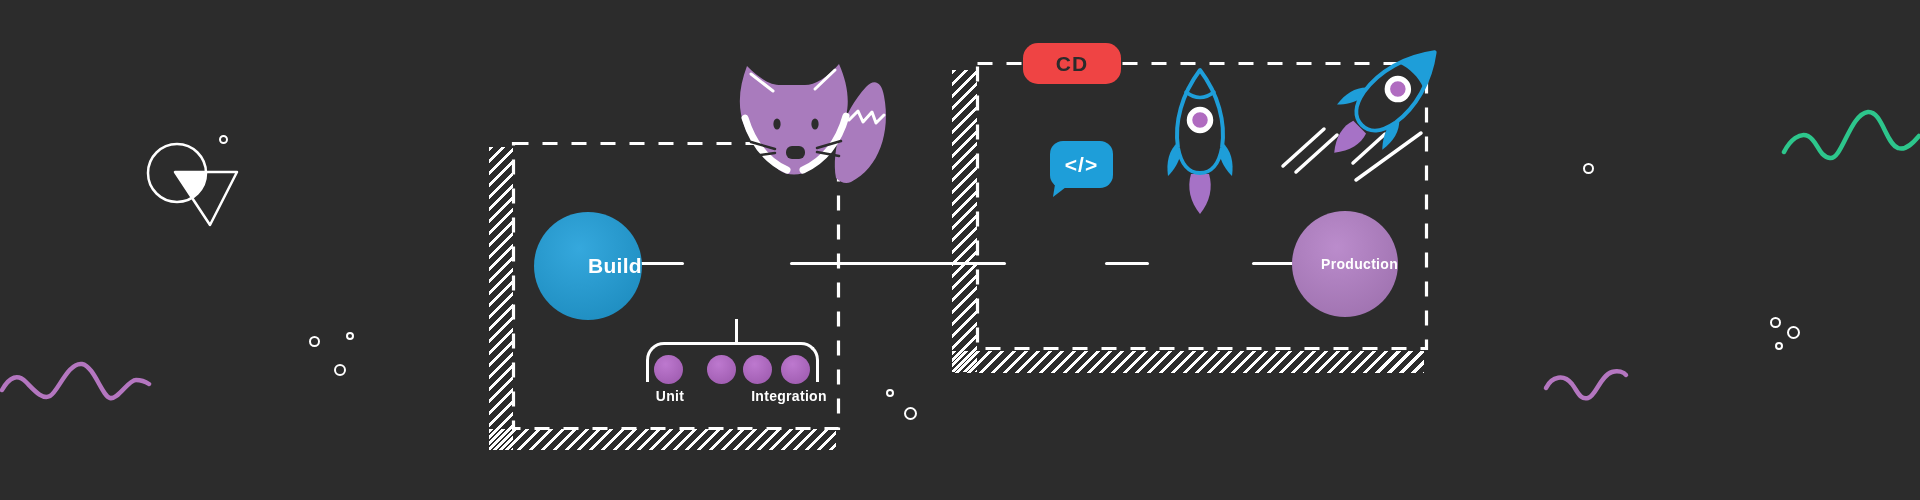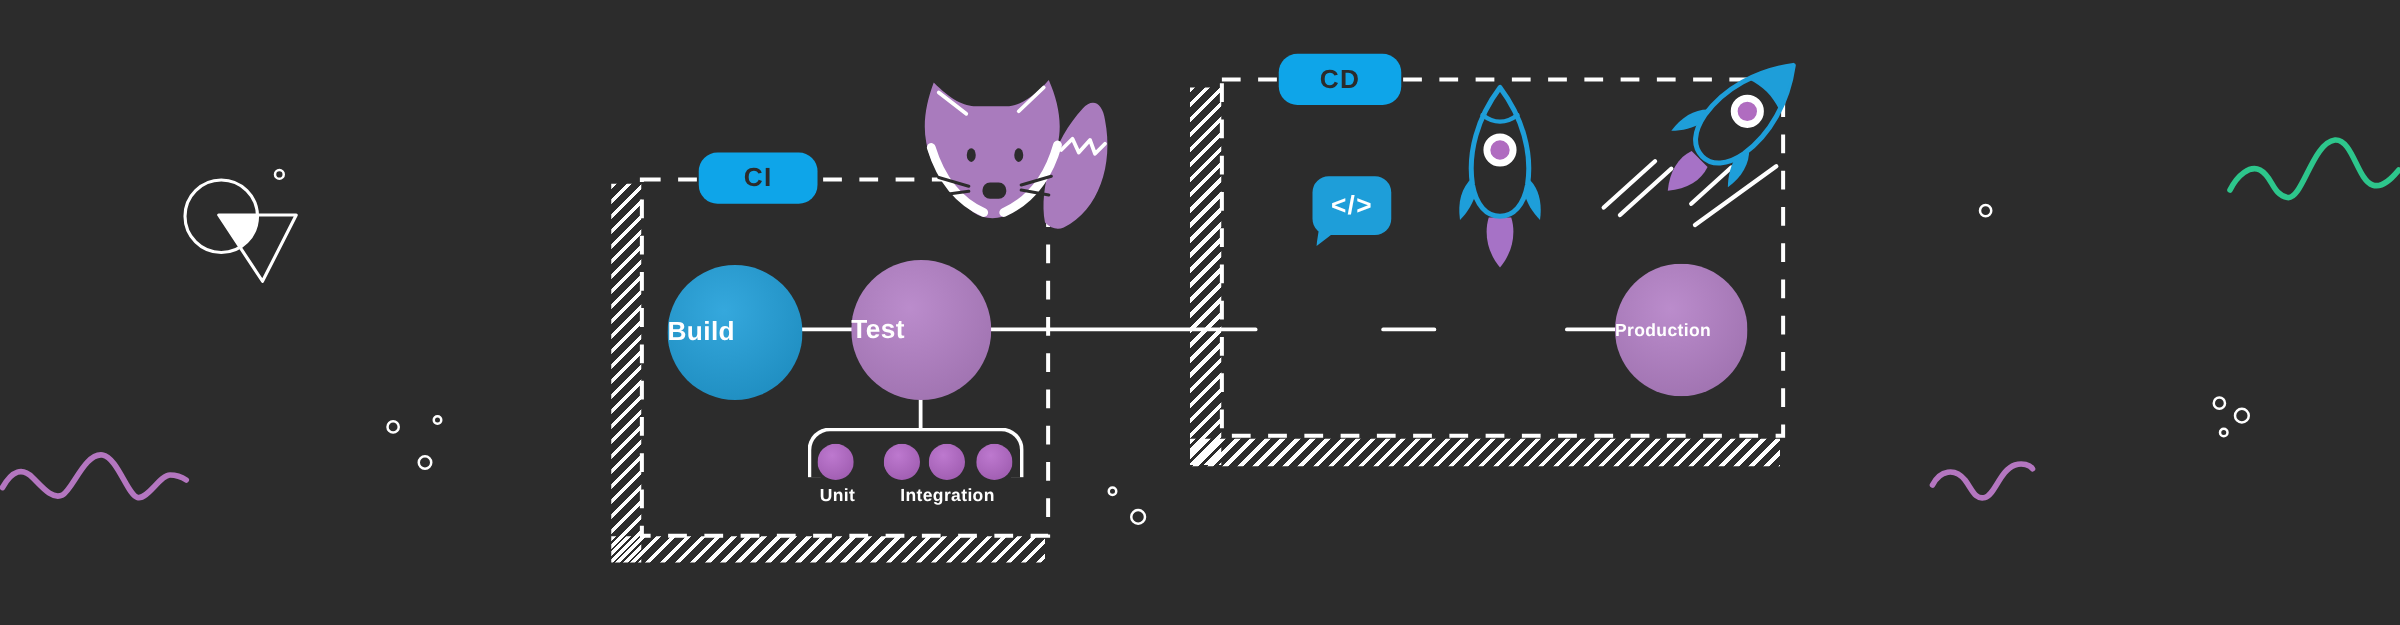--- a/index.html
+++ b/index.html
@@ -26,58 +26,58 @@
   .hatch-ci-left{left:489px;top:147px;width:24px;height:303px;}
   .hatch-ci-bottom{left:489px;top:429px;width:347px;height:21px;}
   .hatch-cd-left{left:952px;top:70px;width:25px;height:302px;}
   .hatch-cd-bottom{left:952px;top:351px;width:472px;height:22px;}
   
   .boxsvg{position:absolute;overflow:visible;}
   .box-ci{left:510px;top:140px;}
   .box-cd{left:974px;top:60px;}
   
   .pill{
-    position:absolute;background:#0ea5e9;border-radius:15px;
+    position:absolute;background:#ef4444;border-radius:15px;
     display:flex;align-items:center;justify-content:center;
     color:var(--ink,#2b2b2b);font-weight:bold;font-size:21px;letter-spacing:1px;
   }
   .pill-ci{left:559px;top:122px;width:95px;height:41px;}
   .pill-cd{left:1023px;top:43px;width:98px;height:41px;}
   
   .conn{position:absolute;height:3px;background:#fff;border-radius:2px;}
   .conn-bt{left:640px;top:262px;width:44px;}
   .conn-main{left:790px;top:262px;width:216px;}
   .conn-rs{left:1105px;top:262px;width:44px;}
   .conn-sp{left:1252px;top:262px;width:44px;}
   .stem{left:735px;top:319px;width:3px;height:25px;background:#fff;}
   .bracket{
     left:646px;top:342px;width:173px;height:40px;box-sizing:border-box;
     border:3px solid #fff;border-bottom:none;border-radius:18px 18px 0 0;
     background:transparent;
   }
   
   .stage{
     position:absolute;border-radius:50%;
-    display:flex;align-items:center;justify-content:flex-start;
+    display:flex;align-items:center;justify-content:flex-end;
     color:#fff;font-weight:bold;font-size:21px;letter-spacing:.3px;
     background-image:radial-gradient(circle at 42% 34%, rgba(255,255,255,.10), rgba(0,0,0,.14));
   }
   .stage-build{left:534px;top:212px;width:108px;height:108px;background-color:var(--blue,#1e9ed9);}
   .stage-test{left:681px;top:208px;width:112px;height:112px;background-color:var(--purple,#b37fc6);}
   .stage-review{left:1002px;top:212px;width:106px;height:106px;background-color:var(--green,#2ec98e);}
   .stage-staging{left:1145px;top:209px;width:110px;height:110px;background-color:var(--blue,#1e9ed9);}
   .stage-production{left:1292px;top:211px;width:106px;height:106px;background-color:var(--purple,#b37fc6);font-size:14px;}
   
   .tdot{position:absolute;top:355px;width:29px;height:29px;border-radius:50%;
     background-color:var(--dot-purple,#b466c8);
     background-image:radial-gradient(circle at 40% 32%, rgba(255,255,255,.12), rgba(0,0,0,.15));}
   .td1{left:654px;} .td2{left:707px;} .td3{left:743px;} .td4{left:781px;}
   .tlabel{position:absolute;top:388px;color:#fff;font-weight:bold;font-size:14px;text-align:center;letter-spacing:.3px;}
   .tl-unit{left:640px;width:60px;}
-  .tl-integration{left:702px;width:112px;text-align:center;}
+  .tl-integration{left:733px;width:112px;text-align:center;}
   
   .bubble{
     position:absolute;left:1050px;top:141px;width:63px;height:47px;
     background:var(--blue,#1e9ed9);border-radius:13px;
     display:flex;align-items:center;justify-content:center;
     color:#fff;font-weight:bold;font-size:21px;letter-spacing:1px;
   }
   .bubble::after{
     content:"";position:absolute;left:3px;bottom:-9px;width:17px;height:13px;
     background:var(--blue,#1e9ed9);
@@ -139,30 +139,24 @@
   <div class="tdot td1"></div>
   <div class="tdot td2"></div>
   <div class="tdot td3"></div>
   <div class="tdot td4"></div>
   <div class="tlabel tl-unit">Unit</div>
   <div class="tlabel tl-integration">Integration</div>
 
   <div class="stage stage-build">
     <span>Build</span>
   </div>
-  <div class="stage stage-test">
-    <span>Test</span>
-  </div>
   <div class="stage stage-production">
     <span>Production</span>
   </div>
 
-  <div class="pill pill-ci">
-    <span>CI</span>
-  </div>
   <div class="pill pill-cd">
     <span>CD</span>
   </div>
 
   <svg class="decsvg" style="left:733px;top:56px;" width="165" height="134" viewBox="0 0 165 134">
 
     <path d="M118 126 C146 112 158 76 151 40 C149 26 141 22 133 31 C110 56 98 94 103 122 C108 127 113 128 118 126 Z" fill="var(--fox,#a97bbd)"></path>
     <path d="M116 64 L125 55 L130 66 L139 56 L143 67 L151 59" fill="none" stroke="#fff" stroke-width="3" stroke-linecap="round" stroke-linejoin="round"></path>
 
     <path d="M14 10 C28 24 38 29 48 29 L72 29 C82 29 94 22 106 8 C114 26 117 44 113 60 C108 82 94 102 76 114 C68 120 54 120 46 114 C28 100 12 80 8 58 C5 42 8 26 14 10 Z" fill="var(--fox,#a97bbd)"></path>

